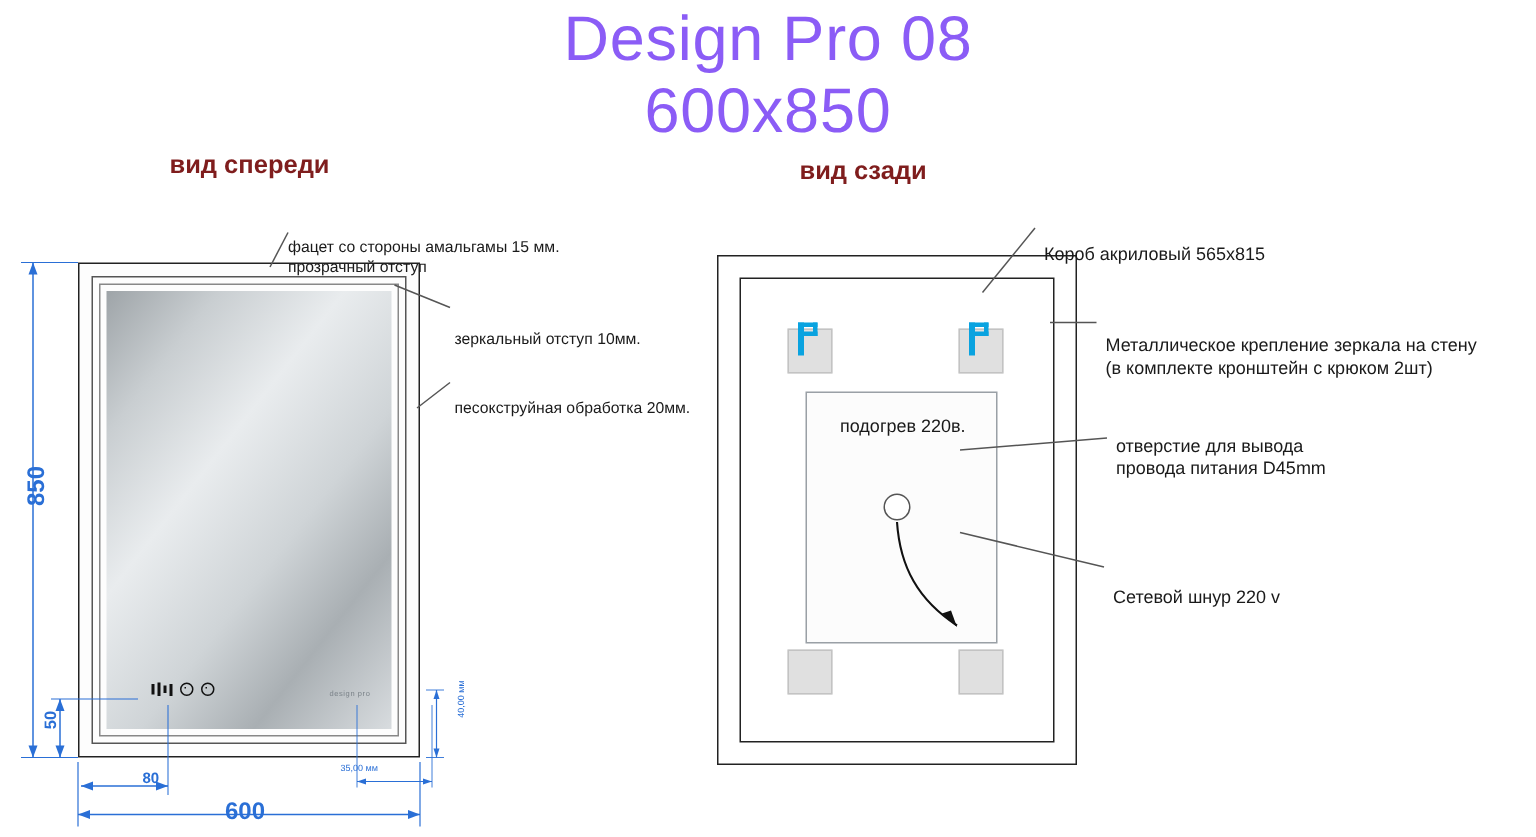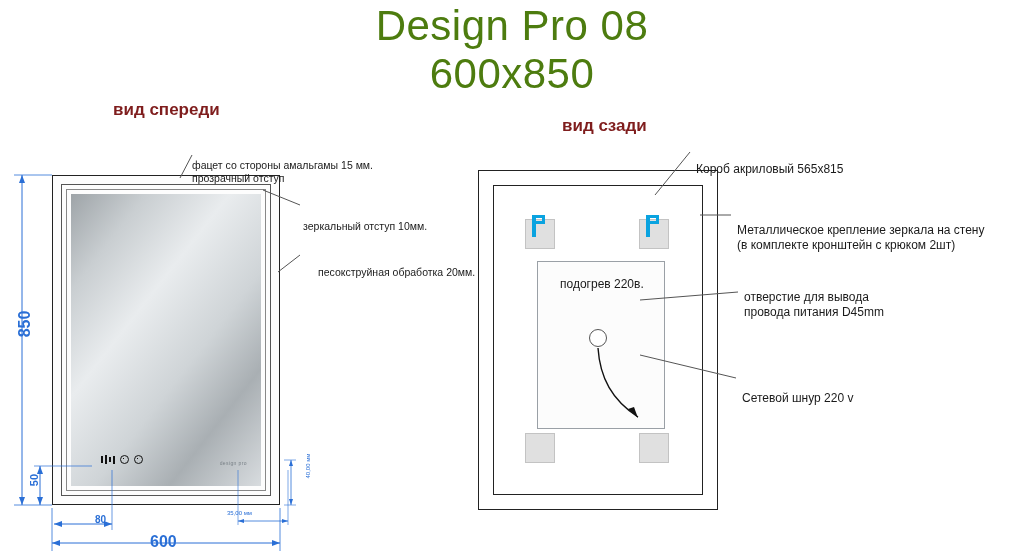--- a/index.html
+++ b/index.html
@@ -22,34 +22,34 @@
     height: 558px;
   }
   
   #title-line1, #title-line2 {
     position: absolute;
     left: 0;
     width: 1024px;
     text-align: center;
     font-size: 42px;
     letter-spacing: 0.5px;
-    color: #4d7c0f;
+    color: #8b5cf6;
     font-family: "Liberation Sans", sans-serif;
   }
   #title-line1 { top: 2px; }
   #title-line2 { top: 50px; }
 
   .view-label {
     position: absolute;
     font-size: 17px;
     font-weight: bold;
     color: #7f1d1d;
   }
   #label-front { left: 113px; top: 100px; }
-  #label-back  { left: 533px; top: 116px; margin-left: 29px; }
+  #label-back  { left: 533px; top: 104px; }
 
   
   .anno {
     position: absolute;
     font-size: 10.5px;
     color: #1a1a1a;
     line-height: 1.25;
     white-space: pre-line;
     margin-top: 22px;
   }
@@ -353,21 +353,21 @@
     <line x1="291" y1="460" x2="291" y2="505" stroke="#2a6fd6" stroke-width="0.8"></line>
     <polygon points="291,460 289,466 293,466" fill="#2a6fd6"></polygon>
     <polygon points="291,505 289,499 293,499" fill="#2a6fd6"></polygon>
     <line x1="284" y1="460" x2="296" y2="460" stroke="#2a6fd6" stroke-width="0.6"></line>
     <line x1="284" y1="505" x2="296" y2="505" stroke="#2a6fd6" stroke-width="0.6"></line>
   </svg>
 
   <div class="anno" id="anno-facet" style="left:192px; top:137px;">фацет со стороны амальгамы 15 мм.
 прозрачный отступ</div>
   <div class="anno" id="anno-offset" style="left:303px; top:198px;">зеркальный отступ 10мм.</div>
-  <div class="anno" id="anno-sand" style="left:318px; top:244px;">песокструйная обработка 20мм.</div>
+  <div class="anno" id="anno-sand" style="left:303px; top:244px;">песокструйная обработка 20мм.</div>
 
   <div class="anno mid" id="anno-box" style="left:696px; top:140px;">Короб акриловый 565х815</div>
   <div class="anno mid" id="anno-mount" style="left:737px; top:201px;">Металлическое крепление зеркала на стену
 (в комплекте кронштейн с крюком 2шт)</div>
   <div class="anno mid" id="anno-hole" style="left:744px; top:268px;">отверстие для вывода
 провода питания D45mm</div>
   <div class="anno mid" id="anno-cord" style="left:742px; top:369px;">Сетевой шнур 220 v</div>
 
   <div class="dim" id="dim-600-text">600</div>
   <div class="dim" id="dim-850-text">850</div>

